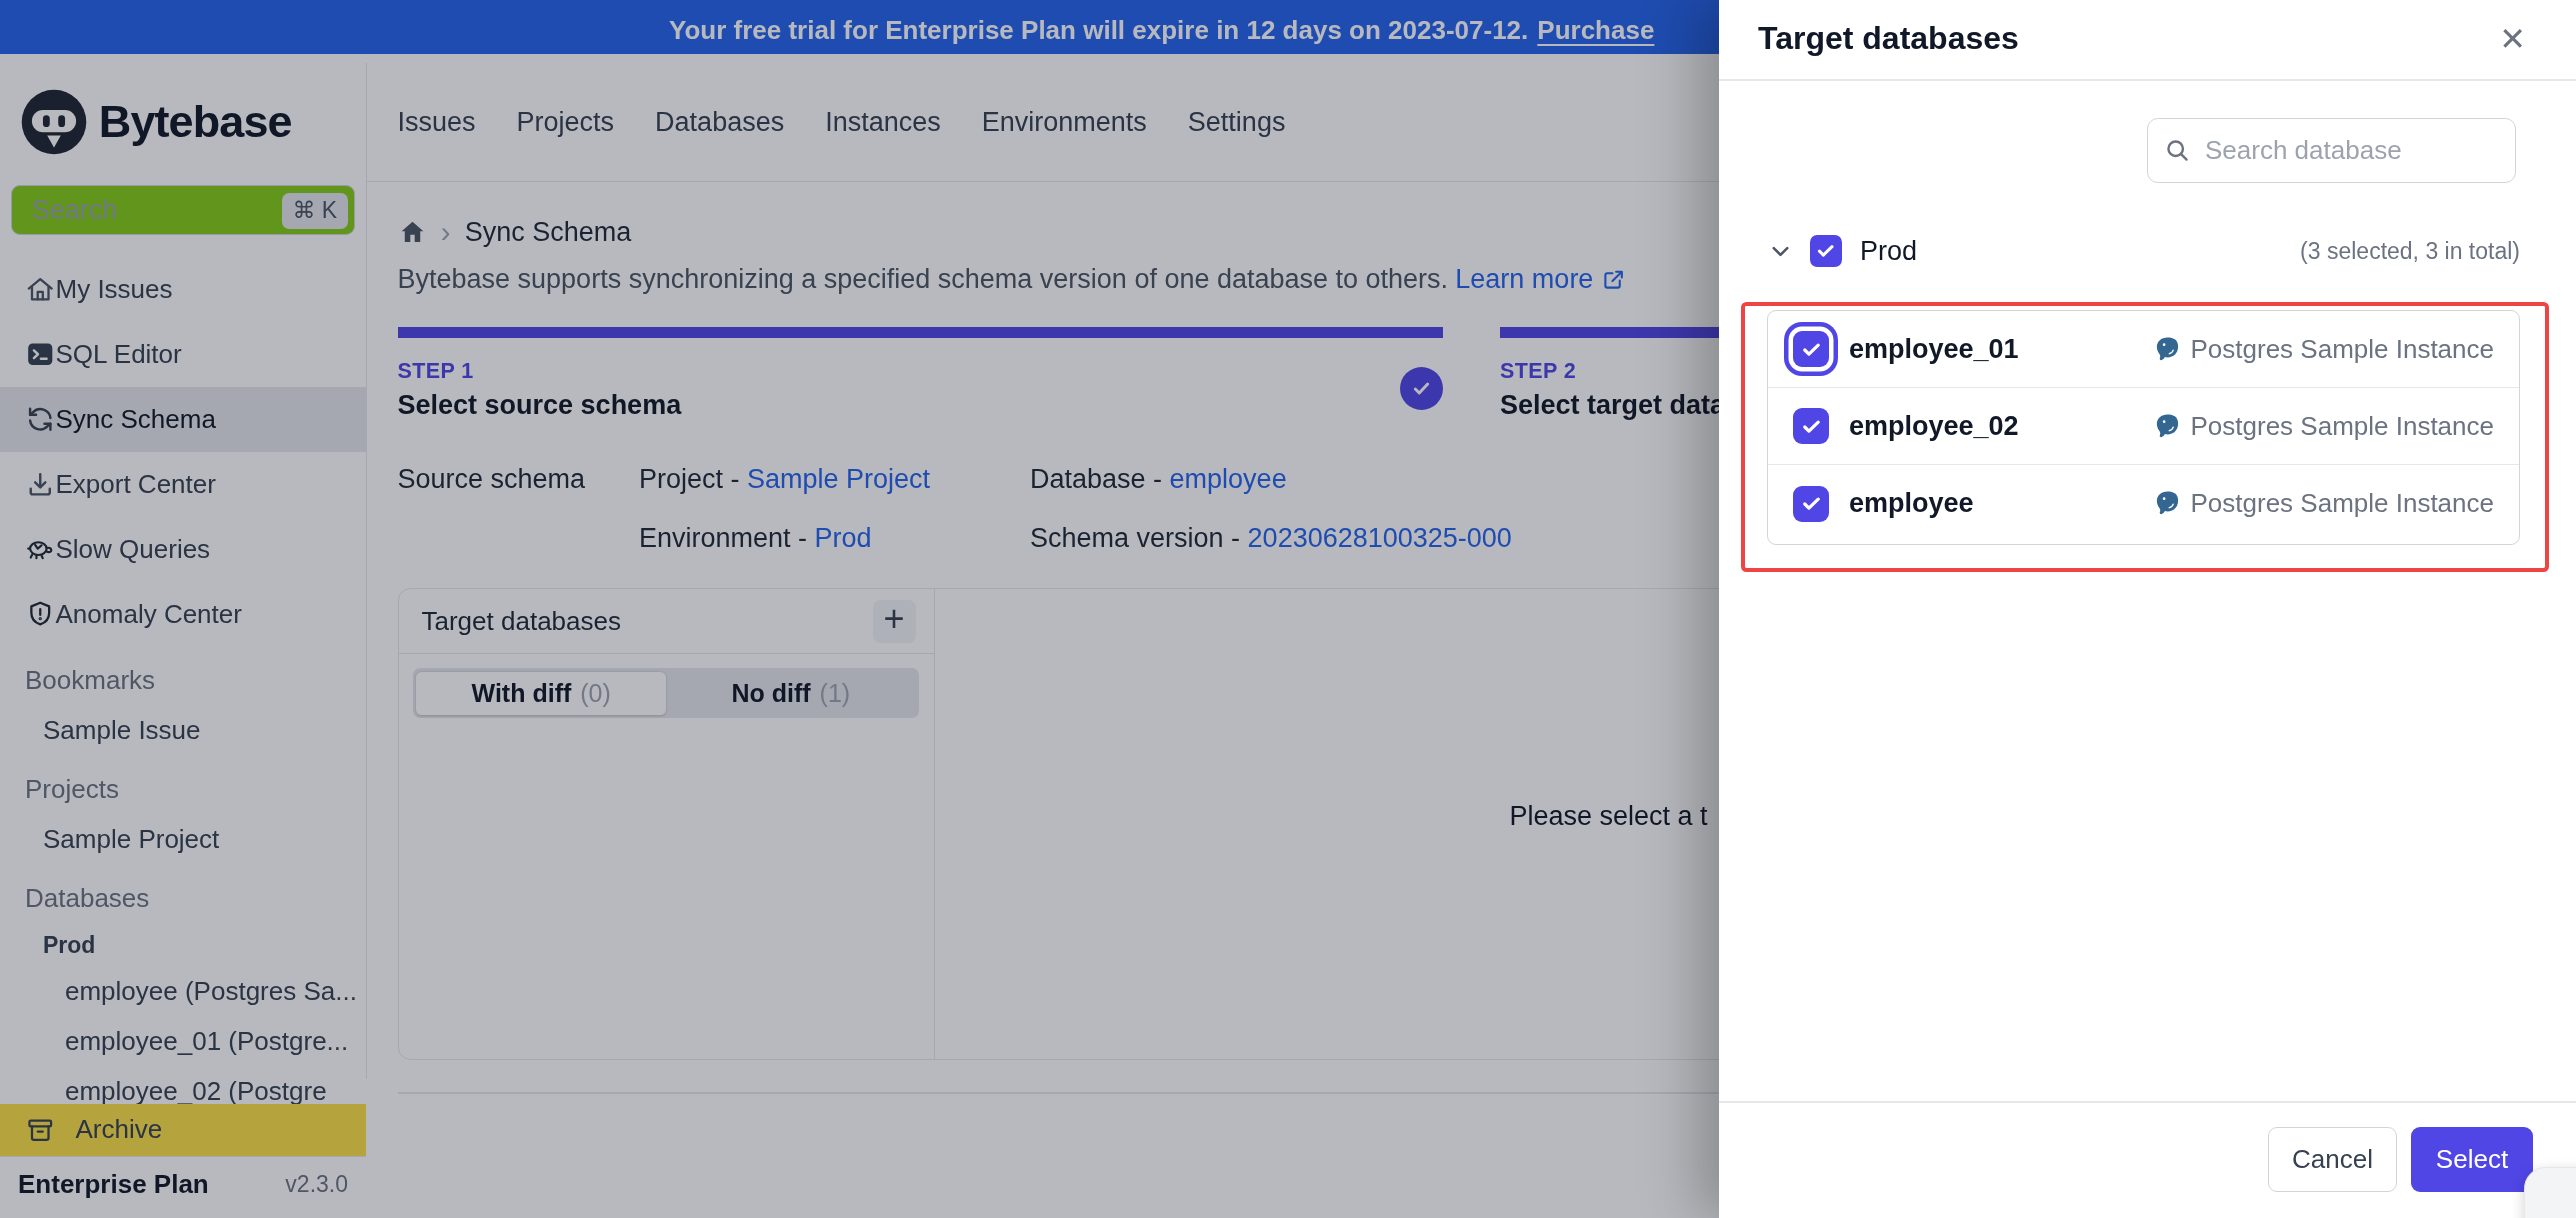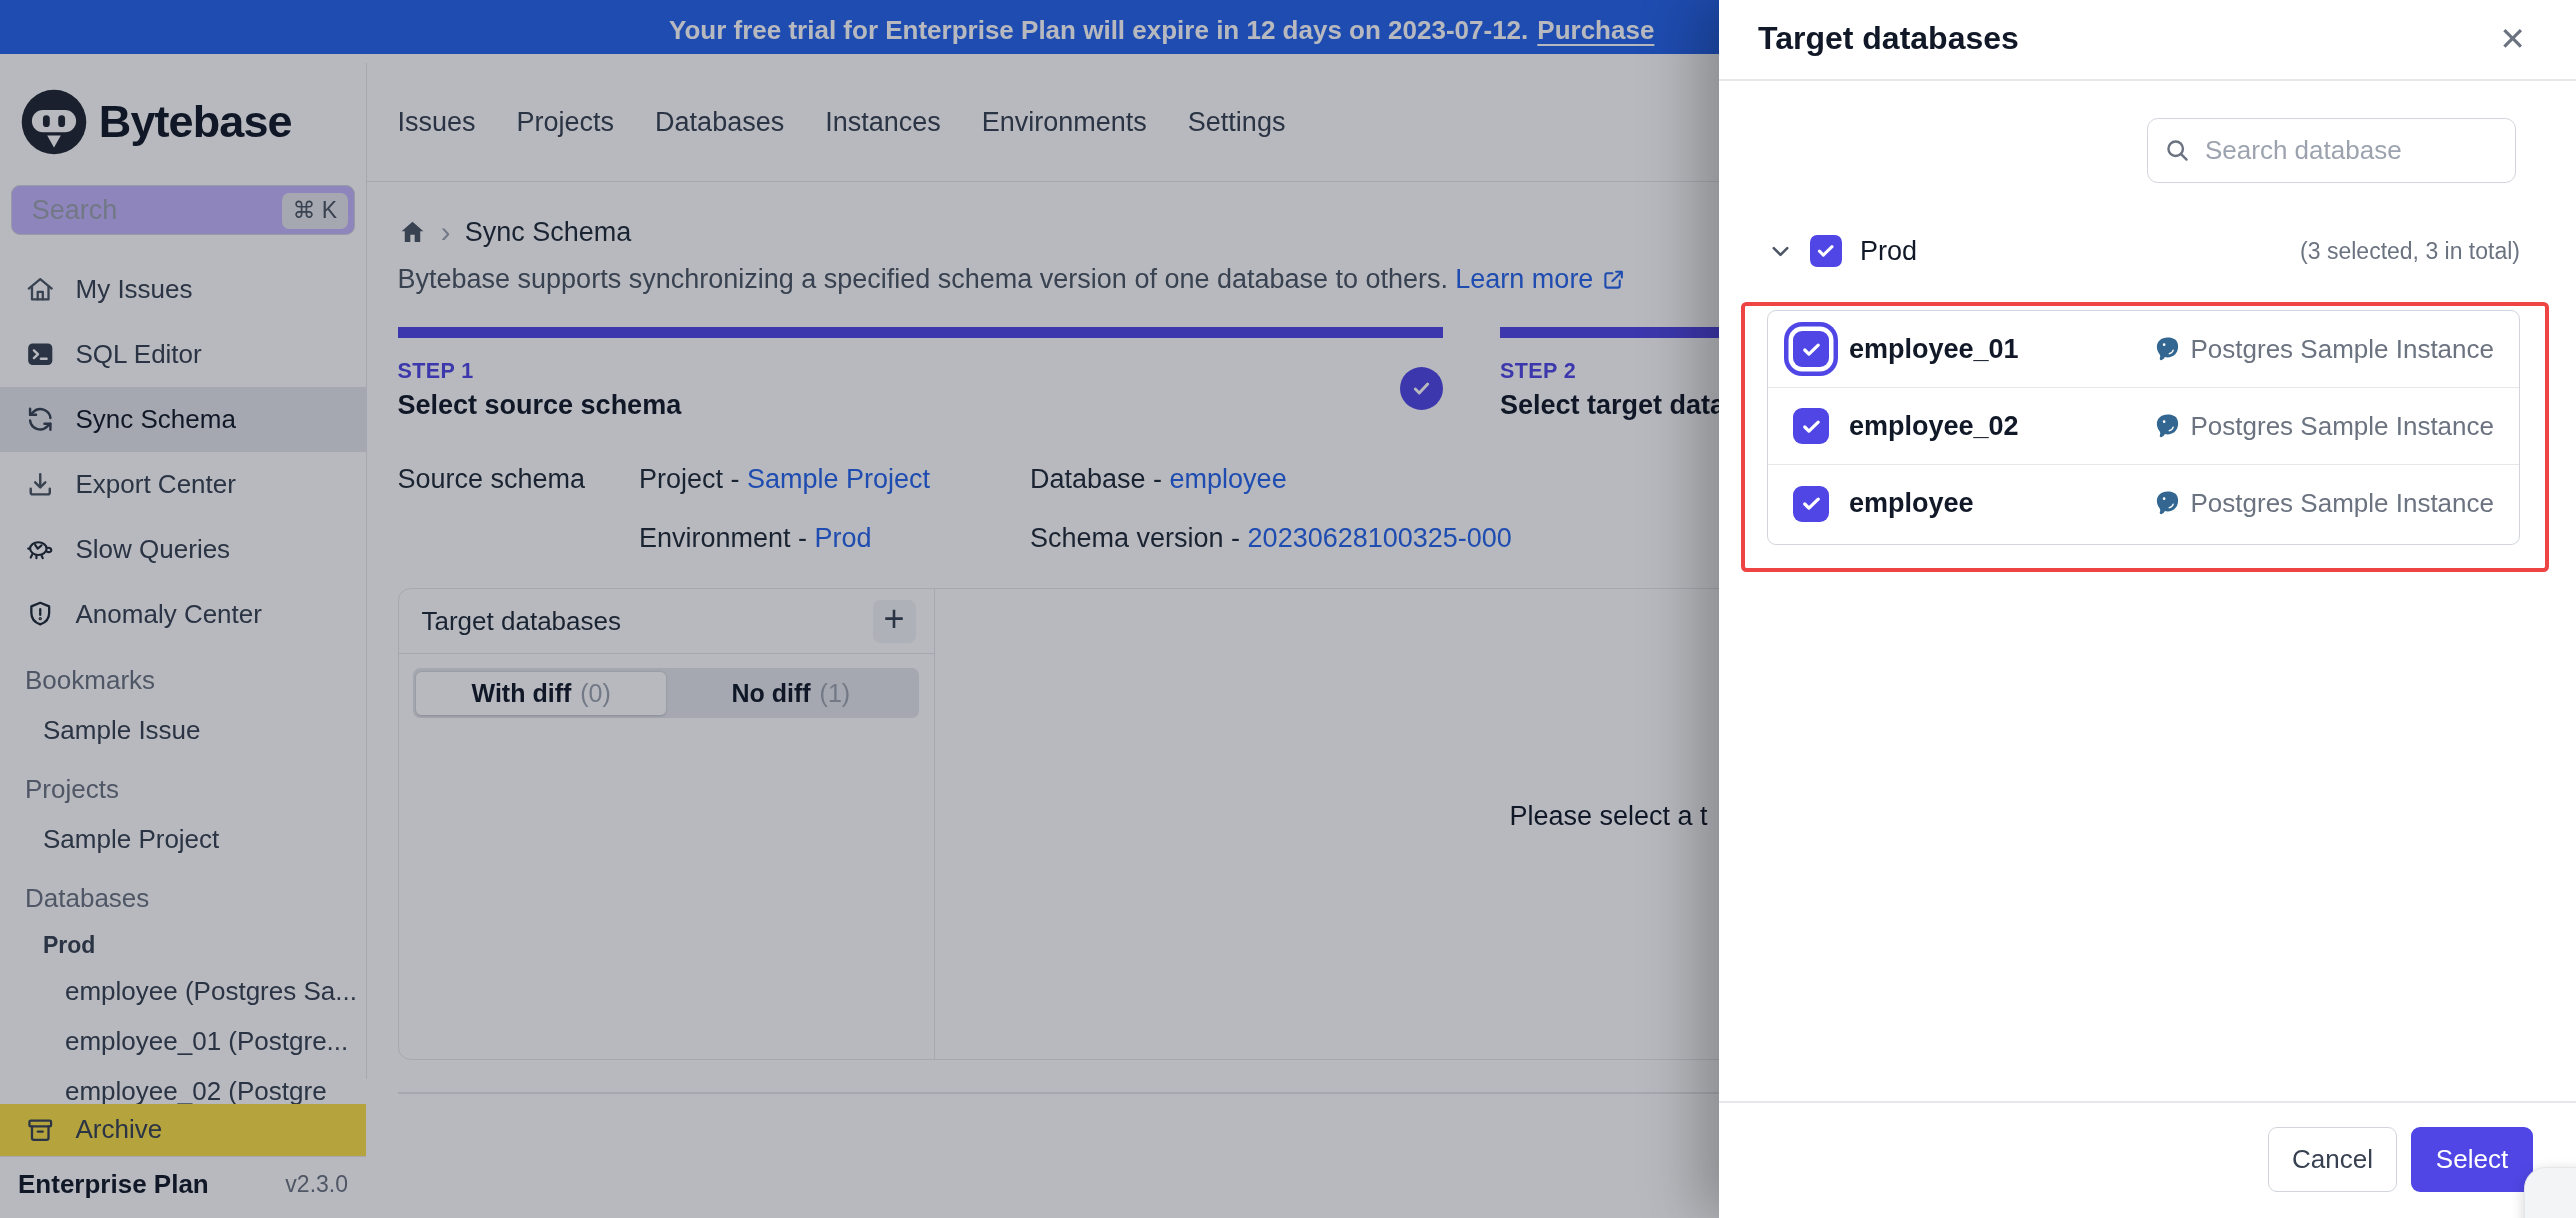--- a/index.html
+++ b/index.html
@@ -19,27 +19,27 @@
     border-bottom:1.8px solid #e5e7eb; display:flex; align-items:center; padding-left:30.5px; gap:41px; z-index:1; }
   #topnav .nav-item { font-size:27px; color:#374151; white-space:nowrap; cursor:pointer; }
 
   
   #sidebar { position:absolute; left:0; top:63px; width:367px; height:1016px; background:#fff;
     border-right:1.8px solid #e5e7eb; display:flex; flex-direction:column; z-index:2; }
   .logo-row { height:117px; display:flex; align-items:center; padding-left:20px; gap:10.8px; flex:none; }
   .logo-text { font-size:45px; font-weight:800; color:#111827; letter-spacing:-0.9px; }
   .search-wrap { margin:5.4px 10.8px 12.5px 10.8px; height:50px; position:relative; flex:none; }
   .search-wrap input { width:100%; height:100%; border:1.8px solid #d1d5db; border-radius:9px;
-    background:#c4b5fd; font-size:27px; color:#374151; padding:0 81px 0 20px;
+    background:#84cc16; font-size:27px; color:#374151; padding:0 81px 0 20px;
     font-family:inherit; outline:none; }
   .search-wrap input::placeholder { color:#9ca3af; }
   .kbd-badge { position:absolute; right:7.2px; top:7.2px; height:36px; background:#e5e7eb; color:#4b5563;
     border-radius:7.2px; font-size:23px; display:flex; align-items:center; padding:0 10.8px; }
   .menu { margin-top:9px; flex:none; }
-  .menu-item { height:65px; display:flex; align-items:center; padding-left:25px; gap:20px;
+  .menu-item { height:65px; display:flex; align-items:center; padding-left:25px; 
     font-size:26px; color:#374151; cursor:pointer; }
   .menu-item.active { background:#e5e7eb; color:#111827; }
   .sec-header { height:50px; margin-top:9px; display:flex; align-items:center; padding-left:25px;
     font-size:26px; color:#6b7280; flex:none; }
   .tree-item { height:50px; display:flex; align-items:center; padding-left:43px; font-size:26px;
     color:#374151; cursor:pointer; white-space:nowrap; flex:none; }
   .env-row { height:43px; display:flex; align-items:center; padding-left:43px; font-size:23px;
     font-weight:700; color:#374151; flex:none; }
   .db-list { height:137px; overflow:hidden; flex:none; }
   .db-item { height:50px; display:flex; align-items:center; padding-left:65px; font-size:26px;

